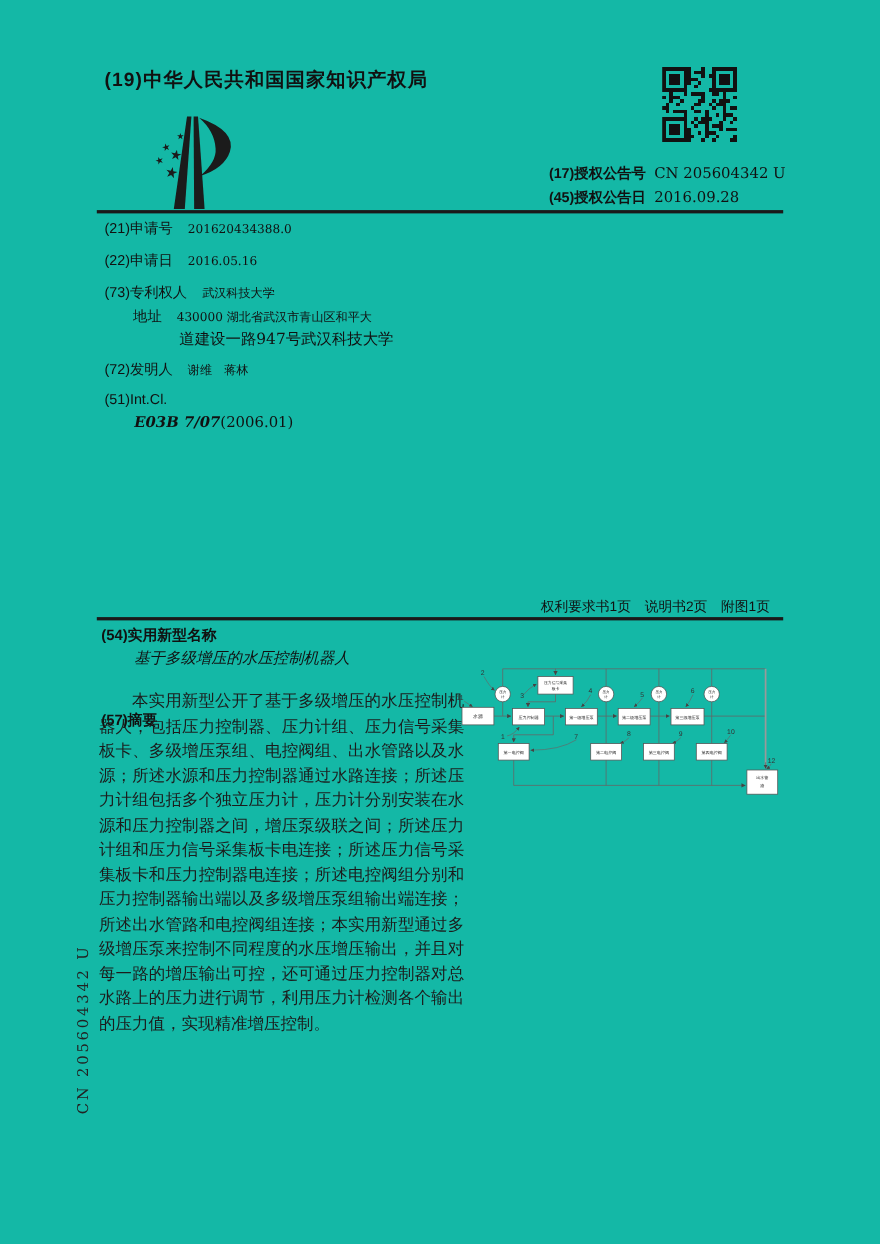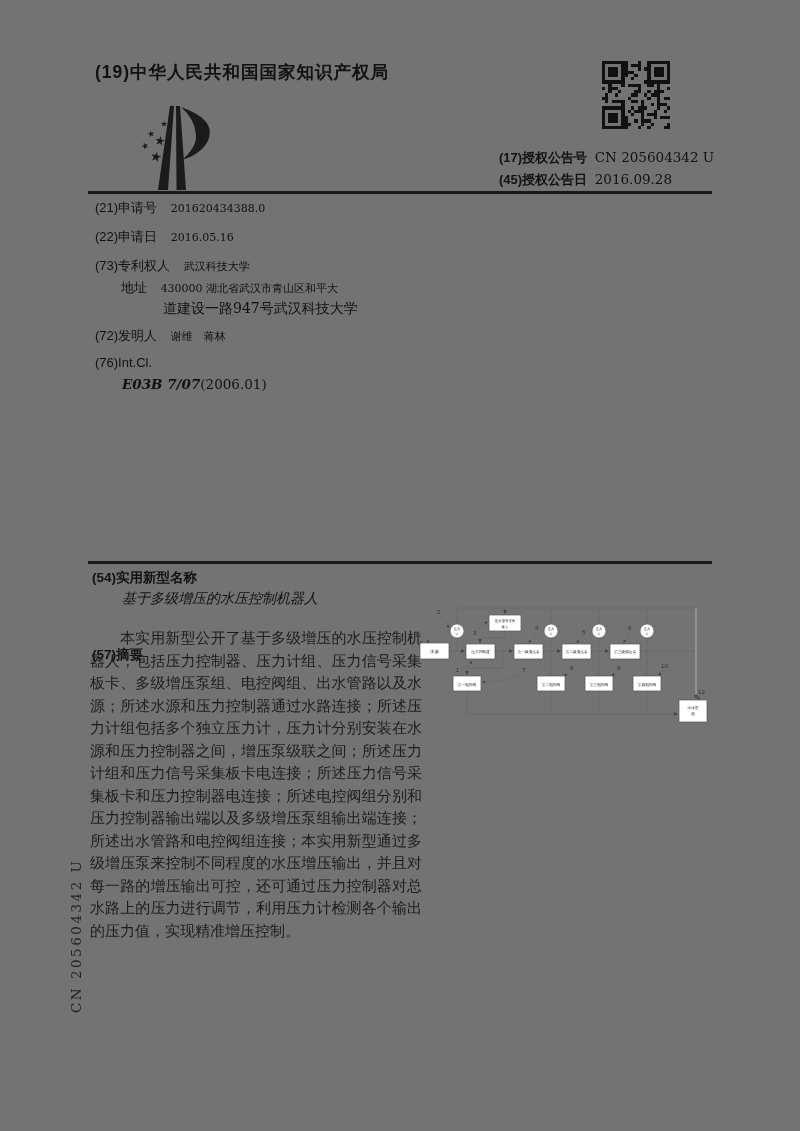--- a/index.html
+++ b/index.html
@@ -1,16 +1,16 @@
 <!DOCTYPE html>
 <html><head>
 <meta charset="utf-8">
 <style>
   html,body{margin:0;padding:0;background:#e8e8e8;}
-  .page{position:relative;width:800px;height:1131px;background:#737373;margin:0 auto;
+  .page{position:relative;width:800px;height:1131px;background:#14b8a6;margin:0 auto;
         font-family:"Liberation Sans",sans-serif;color:#111;overflow:hidden;}
   .office{position:absolute;left:95px;top:60px;font-size:17.5px;font-weight:bold;letter-spacing:1px;}
   .logo{position:absolute;left:122px;top:102px;}
   .doc-type{position:absolute;left:292px;top:109px;font-size:27px;font-weight:bold;letter-spacing:2px;}
   .qr{position:absolute;left:602px;top:61px;}
   .pub-row{position:absolute;left:499px;font-size:13px;white-space:nowrap;}
   .pub-num{top:149px;}
   .pub-date{top:171px;}
   .pub-row .lbl{font-weight:bold;}
   .pub-row .val{font-family:"DejaVu Serif",serif;font-weight:normal;margin-left:4px;font-size:13.5px;}
@@ -296,26 +296,27 @@
   <div class="brow" style="top:279px;left:121px">
     <span class="lbl">地址</span>
     <span class="val">430000 湖北省武汉市青山区和平大</span>
   </div>
   <div class="brow addr-line2" style="top:300px">道建设一路947号武汉科技大学</div>
   <div class="brow" style="top:327px">
     <span class="lbl">(72)发明人</span>
     <span class="val">谢维　蒋林</span>
   </div>
   <div class="brow" style="top:355px">
-    <span class="lbl">(76)Int.Cl.</span>
+    <span class="lbl">(51)Int.Cl.</span>
   </div>
   <div class="brow intcl-val" style="top:376px">
     <span class="cls">E03B 7/07</span><span>(2006.01)</span>
   </div>
 
+  <div class="pages-info">权利要求书1页　说明书2页　附图1页</div>
 
   <div class="rule rule2"></div>
 
   <div class="s-label s54">(54)实用新型名称</div>
   <div class="inv-title">基于多级增压的水压控制机器人</div>
   <div class="s-label s57">(57)摘要</div>
 
   <p class="abstract">本实用新型公开了基于多级增压的水压控制机器人，包括压力控制器、压力计组、压力信号采集板卡、多级增压泵组、电控阀组、出水管路以及水源；所述水源和压力控制器通过水路连接；所述压力计组包括多个独立压力计，压力计分别安装在水源和压力控制器之间，增压泵级联之间；所述压力计组和压力信号采集板卡电连接；所述压力信号采集板卡和压力控制器电连接；所述电控阀组分别和压力控制器输出端以及多级增压泵组输出端连接；所述出水管路和电控阀组连接；本实用新型通过多级增压泵来控制不同程度的水压增压输出，并且对每一路的增压输出可控，还可通过压力控制器对总水路上的压力进行调节，利用压力计检测各个输出的压力值，实现精准增压控制。</p>
 
   <svg class="diagram" width="300" height="140" viewBox="0 0 300 140">

